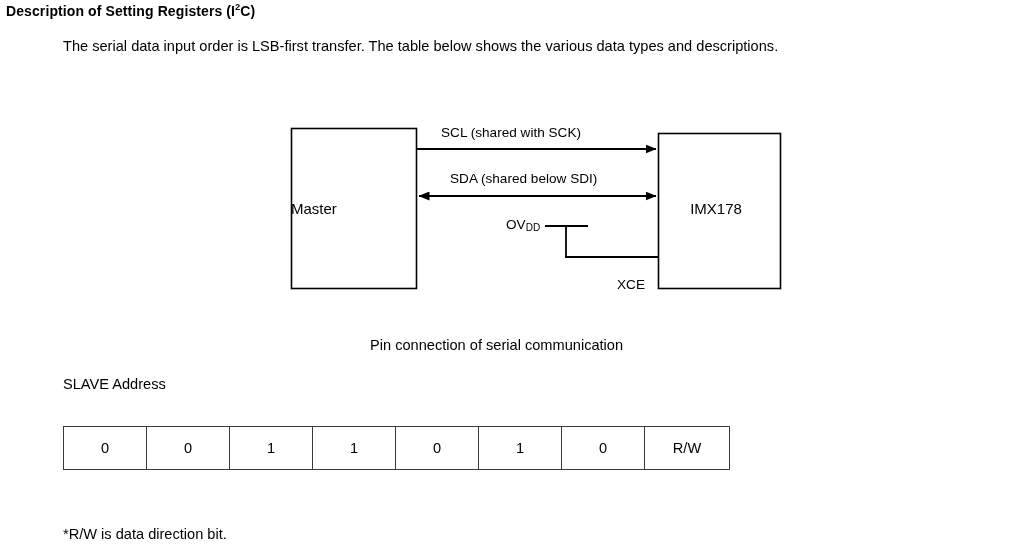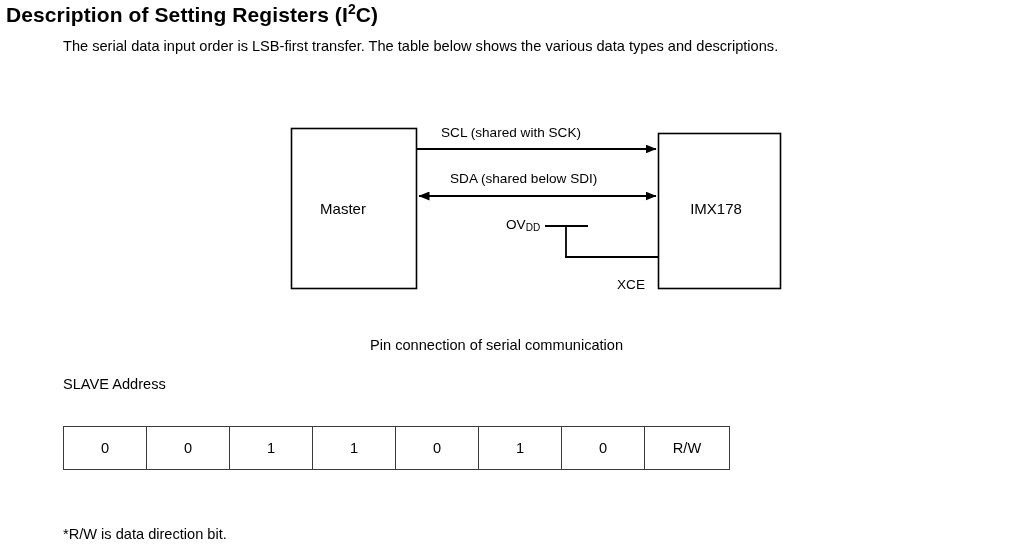--- a/index.html
+++ b/index.html
@@ -14,21 +14,21 @@
     font-family: "Liberation Sans", sans-serif;
     color: #000000;
     overflow: hidden;
   }
 
   
   .page-heading {
     position: absolute;
     left: 6px;
     top: 3px;
-    font-size: 21px;
+    font-size: 14px;
     font-weight: bold;
     letter-spacing: 0.1px;
     white-space: nowrap;
   }
   .page-heading sup {
     font-size: 0.66em;
     vertical-align: super;
     line-height: 0;
   }
 
@@ -50,21 +50,21 @@
     height: 559px;
     pointer-events: none;
   }
   .diagram svg { display: block; }
 
   .blk-label {
     position: absolute;
     font-size: 15px;
     white-space: nowrap;
   }
-  .master-label { left: 291px; top: 200px; width: 104px; text-align: center; }
+  .master-label { left: 291px; top: 200px; width: 104px; text-align: left; }
   .imx-label    { left: 658px; top: 200px; width: 116px; text-align: center; }
 
   .sig-label {
     position: absolute;
     font-size: 13.6px;
     white-space: nowrap;
   }
   .scl-label { left: 441px; top: 125px; }
   .sda-label { left: 450px; top: 171px; }
   .xce-label { left: 617px; top: 277px; }

